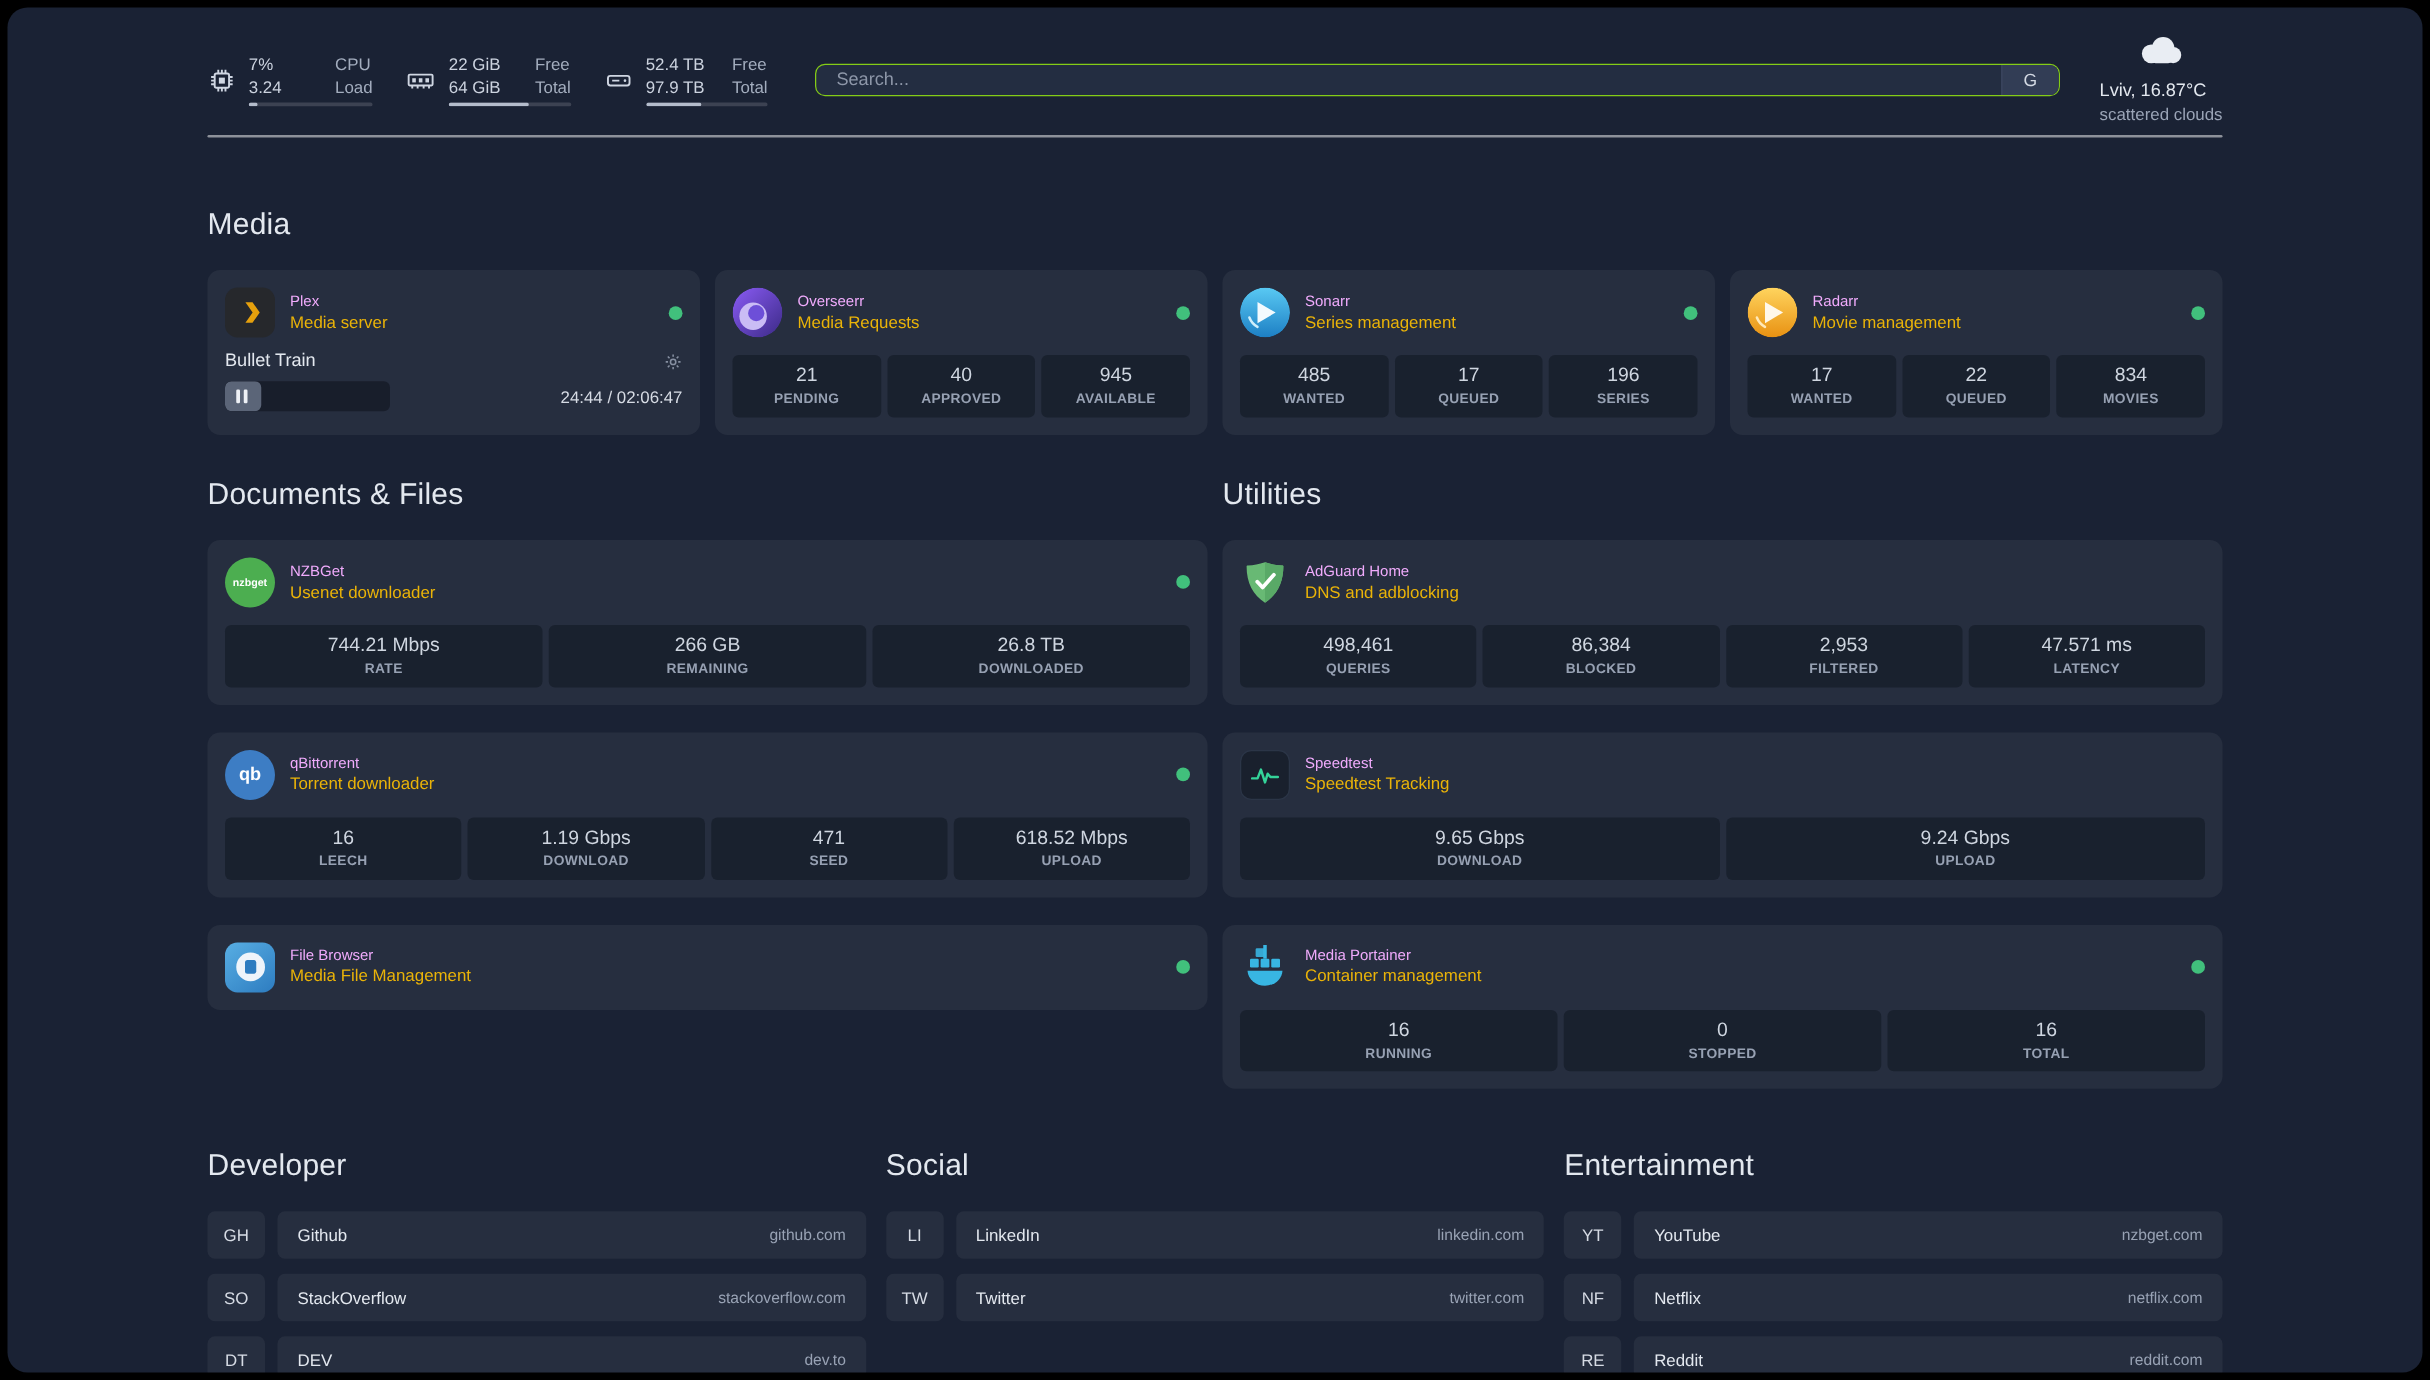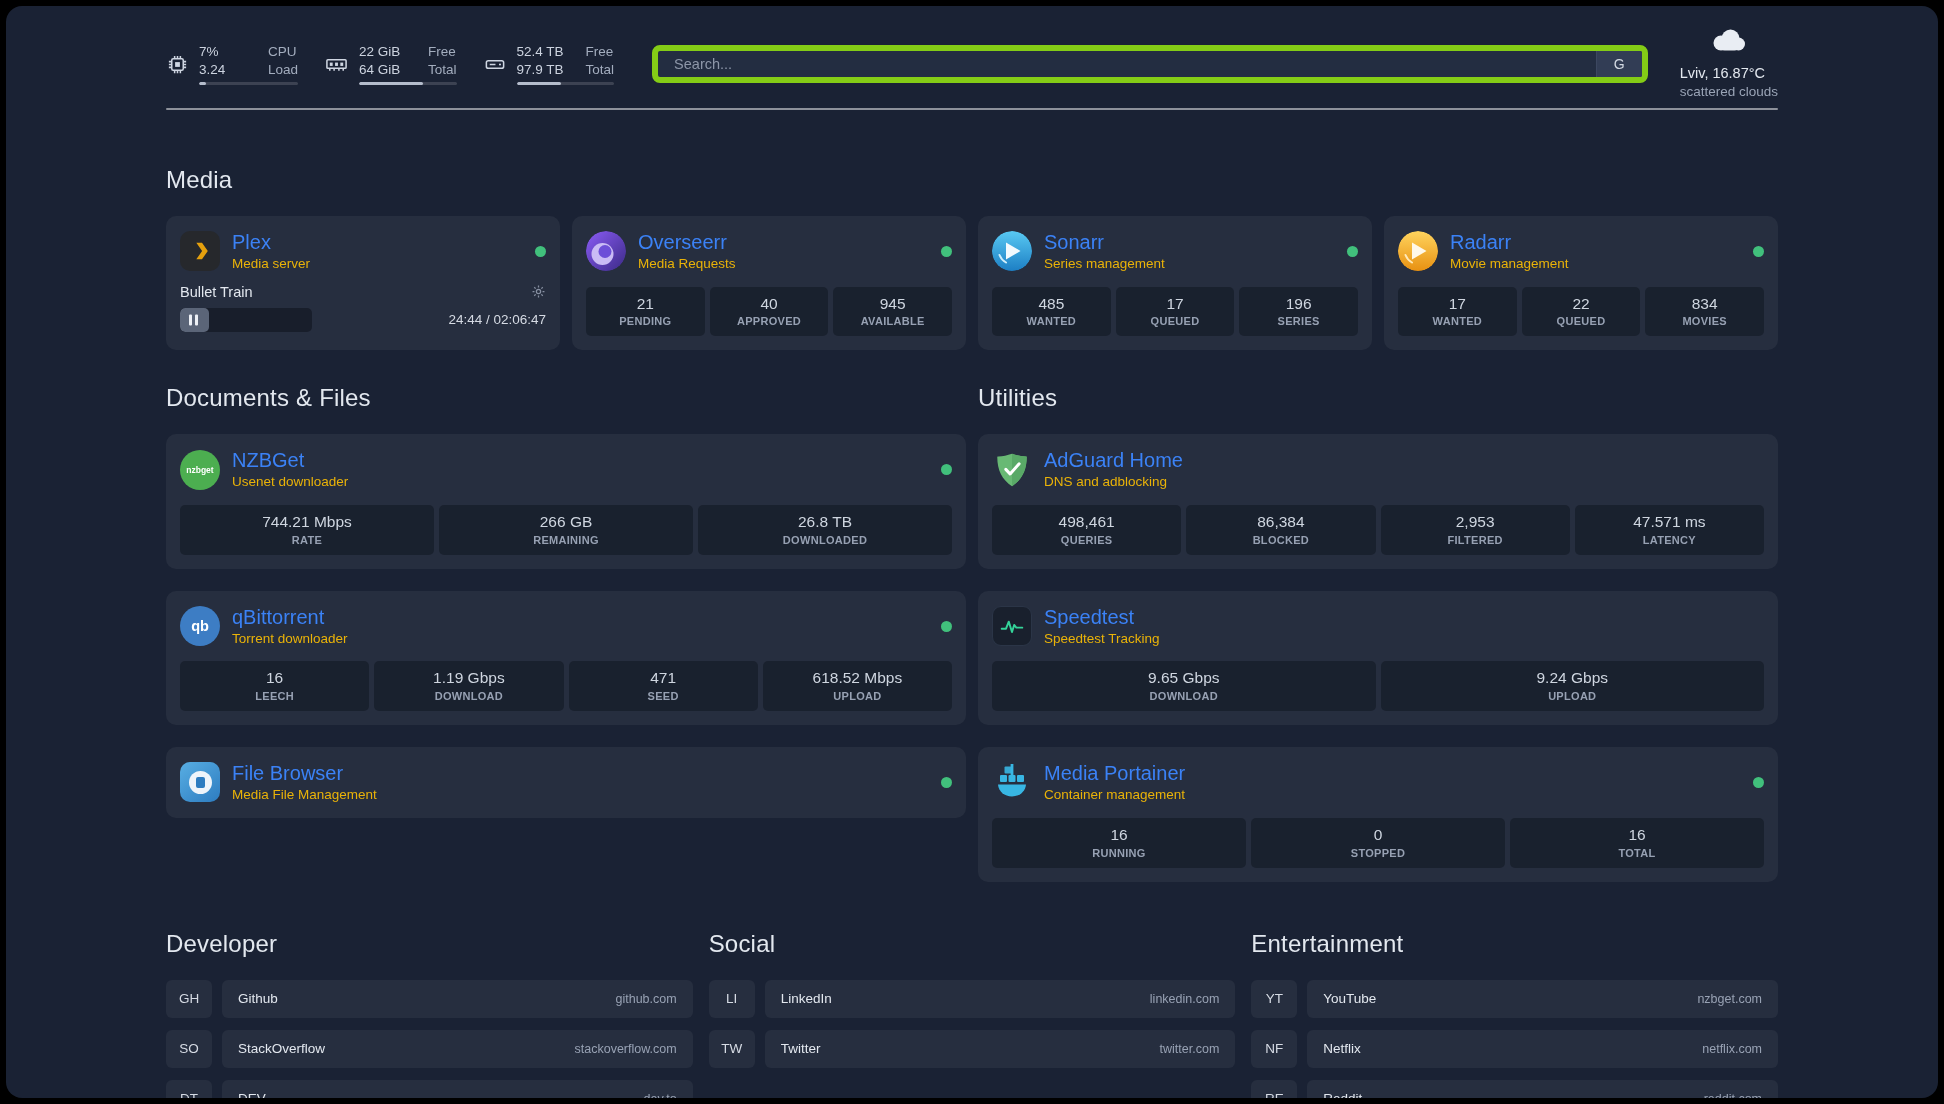--- a/index.html
+++ b/index.html
@@ -14,22 +14,22 @@
   .topbar { display:flex; align-items:center; height:48px; }
   .resource { display:flex; align-items:center; margin-right:26px; }
   .res-icon { margin-right:10px; display:flex; }
   .res-rows { display:flex; gap:15px; }
   .res-col { display:flex; flex-direction:column; line-height:1.3; font-size:13.5px; }
   .res-col.vals { color:#ccd3df; min-width:54px; }
   .res-col.labs { color:#a3adbe; }
   .res-bar { height:3px; background:rgba(255,255,255,0.15); border-radius:2px; margin-top:4px; overflow:hidden; }
   .res-fill { display:block; height:100%; background:#b4bccb; border-radius:2px; }
 
-  .searchwrap { flex:1; display:flex; align-items:stretch; height:38px; background:#232d41;
-                border:6px solid #84cc16; border-radius:8px; margin:0 32px 0 12px; overflow:hidden; }
+  .searchwrap { flex:1; display:flex; align-items:stretch; height:26px; background:#232d41;
+                border:1px solid #84cc16; border-radius:8px; margin:0 32px 0 12px; overflow:hidden; }
   .searchwrap input { flex:1; background:transparent; border:none; outline:none; color:#dfe4ec;
                       font-size:14.5px; padding:0 16px; font-family:inherit; }
   .searchwrap input::placeholder { color:#8d96a8; }
   .search-provider { width:46px; display:flex; align-items:center; justify-content:center;
                      background:#323d55; border-left:1px solid #3c4760; color:#d3d9e3;
                      font-size:14px; cursor:pointer; }
 
   .weather { display:flex; align-items:center; gap:12px;flex-direction:column; }
   .weather-loc { font-size:14.5px; color:#e3e8ef; line-height:1.35; }
   .weather-cond { font-size:13.5px; color:#9aa4b6; line-height:1.35; }
@@ -41,21 +41,21 @@
   .media-sec { margin-top:56px; }
   .grid4 { display:grid; grid-template-columns:repeat(4,1fr); gap:12px; }
   .two-col { display:grid; grid-template-columns:1fr 1fr; gap:12px; margin-top:34px; }
   .stack { display:flex; flex-direction:column; gap:22px; }
 
   
   .card { background:rgba(255,255,255,0.055); border-radius:10px; padding:14px; cursor:pointer; }
   .card-head { display:flex; align-items:center; gap:12px; }
   .svc-icon { width:40px; height:40px; flex:none; display:flex; align-items:center;
               justify-content:center; border-radius:50%; overflow:hidden; }
-  .svc-name { font-size:20px; color:#3b82f6; font-weight:500; line-height:1.25; }
+  .svc-name { font-size:12px; color:#f0abfc; font-weight:500; line-height:1.25; }
   .svc-sub  { font-size:13.5px; color:#eab308; line-height:1.3; }
   .dot { width:11px; height:11px; border-radius:50%; background:#41c07c; margin-left:auto; flex:none; }
 
   .stats { display:flex; gap:5px; margin-top:14px; }
   .stat { flex:1; background:rgba(12,17,27,0.45); border-radius:5px; text-align:center; padding:7px 4px 6px; }
   .stat-value { font-size:15.5px; color:#cfd6e0; line-height:1.35; }
   .stat-label { font-size:11px; font-weight:700; color:#97a1b3; line-height:1.45; letter-spacing:0.3px; }
 
   
   .now-row { display:flex; align-items:center; margin-top:11px; }

